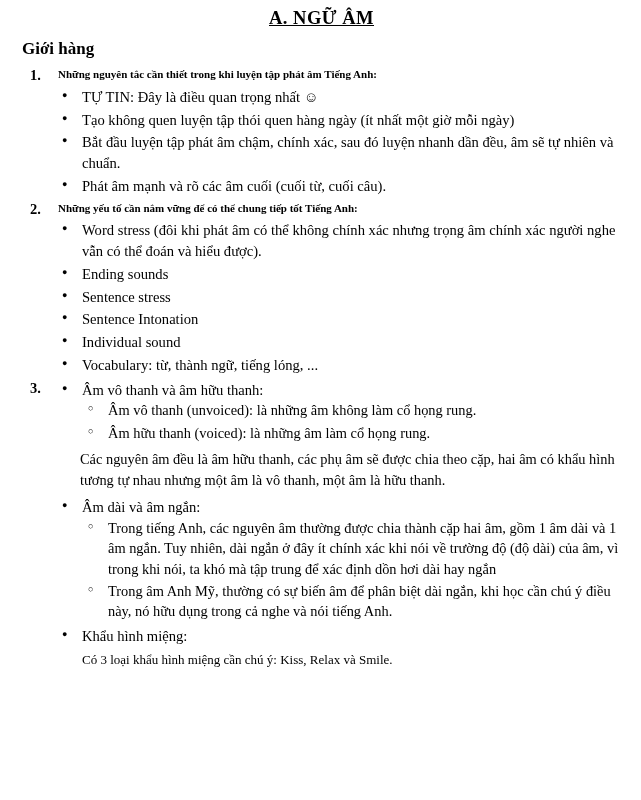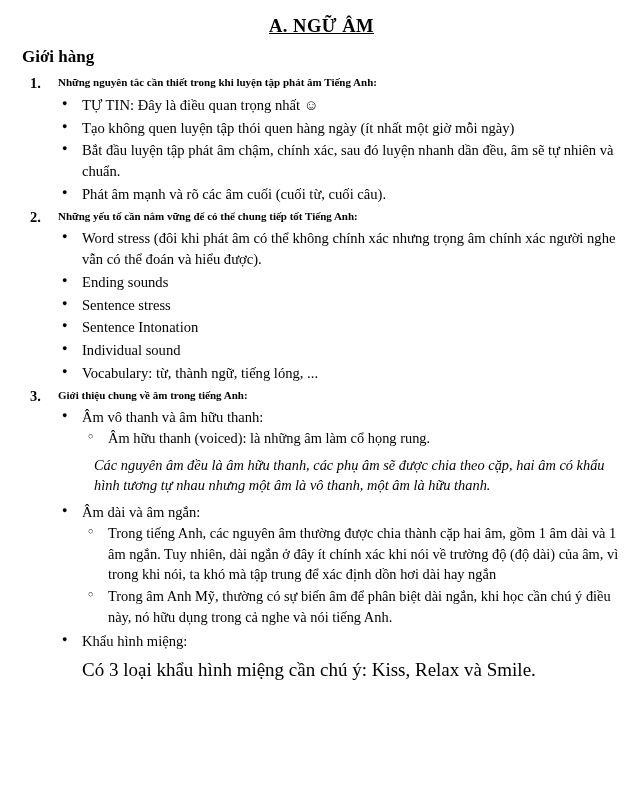--- a/index.html
+++ b/index.html
@@ -11,21 +11,21 @@
     width: 641px;
     height: 800px;
     overflow: hidden;
     font-family: "Liberation Serif", "DejaVu Serif", serif;
     color: #000000;
   }
   .page {
     width: 641px;
     height: 800px;
     box-sizing: border-box;
-    padding: 10px 18px 0 20px;
+    padding: 2px 18px 0 20px;
     position: relative;
   }
   .doc-title {
     text-align: center;
     font-weight: bold;
     font-size: 18.5px;
     letter-spacing: 0.5px;
     text-decoration: underline;
     margin: 6px 0 10px 0;
   }
@@ -92,28 +92,27 @@
   ul.circles > li::before {
     content: "\25CB";
     position: absolute;
     left: 6px;
     top: 0;
     font-size: 9px;
     line-height: 1.95;
   }
   .b { font-weight: normal; }
   .note-italic {
-    font-style: italic;
     font-size: 14.4px;
     line-height: 1.45;
-    margin: 6px 0 6px 36px;
+    margin: 6px 0 6px 22px;
   }
   .indent-sub { margin-left: 20px; }
   .plain-line {
-    font-size: 19px;
+    font-size: 13px;
     line-height: 1.45;
     margin: 4px 0 0 24px;
   }
 </style>
 </head>
 <body>
 
 <div class="page">
 
   <div class="doc-title">A. NGỮ ÂM</div>
@@ -153,26 +152,26 @@
           <span class="b">Individual sound</span><span></span>
         </li>
         <li>
           <span class="b">Vocabulary:</span><span> từ, thành ngữ, tiếng lóng, ...</span>
         </li>
       </ul>
     </li>
 
     <li>
       <span class="num">3.</span>
-      <div class="lvl1-head">Giới thiệu chung về âm trong tiếng Anh:</div>
 
       <ul class="bullets indent-sub">
         <li>
           <span class="b">Âm vô thanh và âm hữu thanh:</span>
           <ul class="circles">
+            <li>Âm vô thanh (unvoiced): là những âm không làm cổ họng rung.</li>
             <li>Âm hữu thanh (voiced): là những âm làm cổ họng rung.</li>
           </ul>
         </li>
       </ul>
 
       <div class="note-italic">Các nguyên âm đều là âm hữu thanh, các phụ âm sẽ được chia theo cặp, hai âm có khẩu hình tương tự nhau nhưng một âm là vô thanh, một âm là hữu thanh.</div>
 
       <ul class="bullets indent-sub">
         <li>
           <span class="b">Âm dài và âm ngắn:</span>

